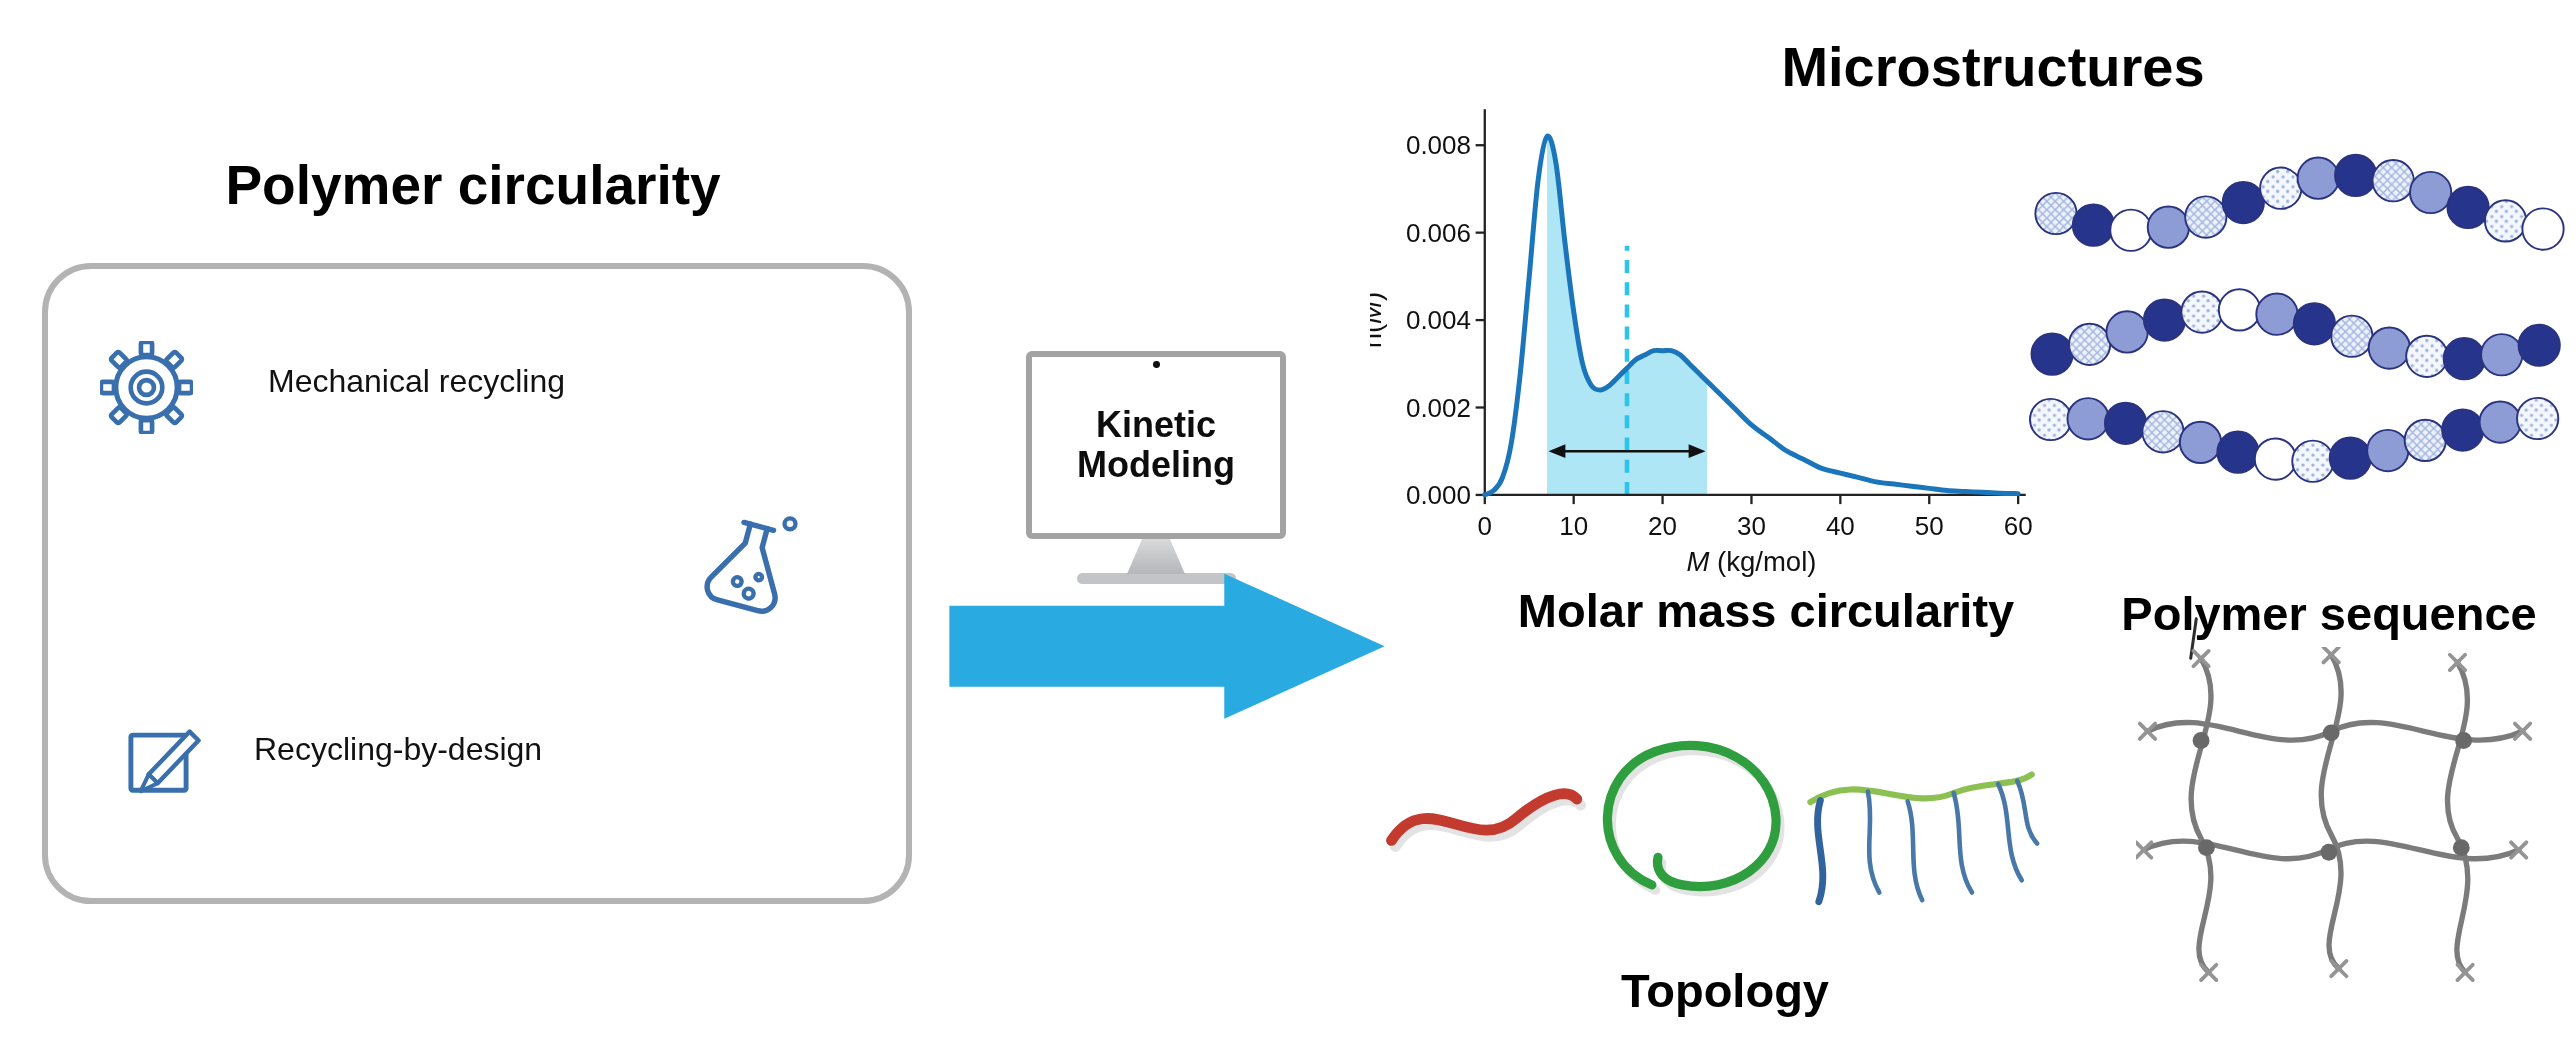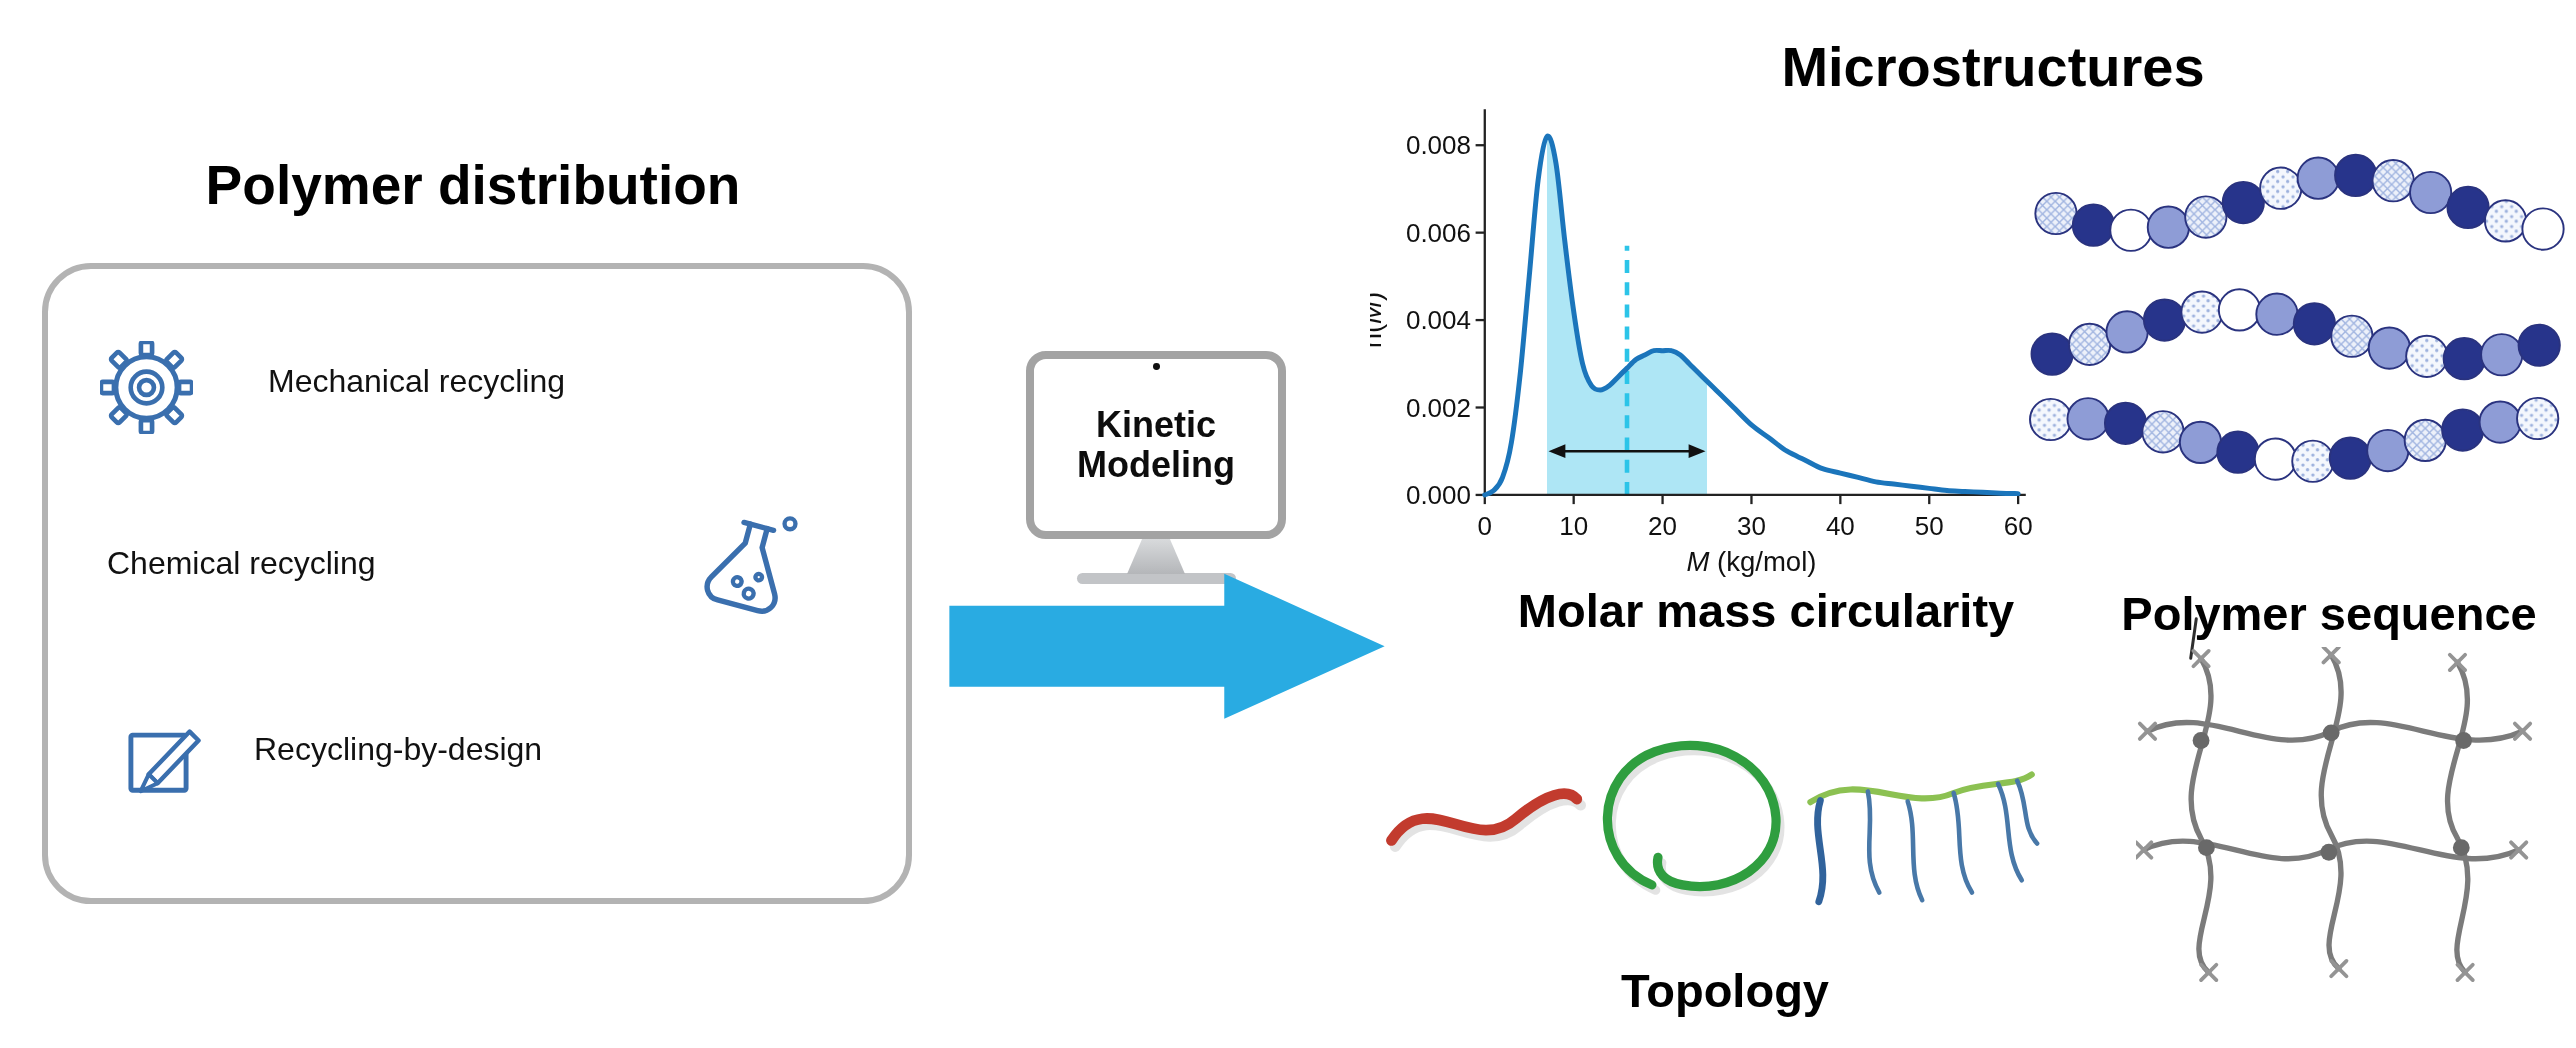--- a/index.html
+++ b/index.html
@@ -11,21 +11,21 @@
   .cap{transform:translateX(-50%);font-size:47px;font-weight:bold;white-space:nowrap;color:#000}
   .item-label{font-size:32px;font-weight:normal;white-space:nowrap;color:#111}
   .lp-box{left:42px;top:263px;width:870px;height:641px;border:6.9px solid var(--box-border,#b3b3b3);border-radius:49px;background:#fff}
   svg text{font-family:"Liberation Sans","DejaVu Sans",sans-serif}
   
   .icon *{stroke:var(--icon-blue,#3a6fae);stroke-linecap:round;stroke-linejoin:round}
   
   .arrow polygon{fill:var(--arrow,#29abe2)}
   
   .monitor{width:260px}
-  .screen{width:260px;height:188px;background:#fff;border:8px solid #a3a3a3;border-radius:20px;display:flex;align-items:center;justify-content:center;position:relative}
+  .screen{width:260px;height:188px;background:#fff;border:6px solid #a3a3a3;border-radius:6px;display:flex;align-items:center;justify-content:center;position:relative}
   .screen-text{width:199px;text-align:center;font-size:36px;font-weight:bold;line-height:1.12;color:#0d0d0d}
   .cam{position:absolute;top:3.8px;left:50%;margin-left:-3.1px;width:6.9px;height:6.9px;background:#101010;border-radius:50%}
   .neck{margin:0 auto;width:58px;height:35px;background:linear-gradient(#d8dadc,#b4b6b9);clip-path:polygon(26% 0,74% 0,100% 100%,0 100%)}
   .base{margin:-1.5px auto 0;width:159px;height:11.5px;background:#c2c4c7;border-radius:6.1px}
   
   .topo path{fill:none;stroke-linecap:round;stroke-linejoin:round}
   .topo .shadow{stroke:#c9c9c9;opacity:.55}
   .topo .linear{stroke:var(--topo-linear,#c23b2e);stroke-width:14}
   .topo .linear.shadow{stroke:#cccccc}
   .topo .ring{stroke:var(--topo-ring,#2f9e3f);stroke-width:12}
@@ -37,42 +37,41 @@
   .net path{stroke:var(--network,#7b7b7b);stroke-width:7;fill:none;stroke-linecap:round}
   .net circle{fill:#696969}
   .net use{stroke:#949494;stroke-width:5;stroke-linecap:round}
   .pointer-line{width:3.1px;height:43px;background:#2e2e2e;transform:rotate(8deg);border-radius:1.5px}
 </style>
 </head>
 <body>
 
 <div class="page">
 
-  <div class="h1 abs" style="left:473px;top:153px;font-size:55px">Polymer distribution</div>
+  <div class="h1 abs" style="left:473px;top:153px;font-size:55px">Polymer circularity</div>
 
   <div class="lp-box abs"></div>
 
   <svg class="icon abs" style="left:100px;top:341px" width="93" height="93" viewBox="0 0 100 100" fill="none">
     <g>
       <rect x="44" y="1" width="12" height="14" rx="2" fill="#fff" stroke-width="5"></rect>
       <rect x="44" y="1" width="12" height="14" rx="2" fill="#fff" stroke-width="5" transform="rotate(45 50 50)"></rect>
       <rect x="44" y="1" width="12" height="14" rx="2" fill="#fff" stroke-width="5" transform="rotate(90 50 50)"></rect>
       <rect x="44" y="1" width="12" height="14" rx="2" fill="#fff" stroke-width="5" transform="rotate(135 50 50)"></rect>
       <rect x="44" y="1" width="12" height="14" rx="2" fill="#fff" stroke-width="5" transform="rotate(180 50 50)"></rect>
       <rect x="44" y="1" width="12" height="14" rx="2" fill="#fff" stroke-width="5" transform="rotate(225 50 50)"></rect>
       <rect x="44" y="1" width="12" height="14" rx="2" fill="#fff" stroke-width="5" transform="rotate(270 50 50)"></rect>
       <rect x="44" y="1" width="12" height="14" rx="2" fill="#fff" stroke-width="5" transform="rotate(315 50 50)"></rect>
       <circle cx="50" cy="50" r="33" fill="#fff" stroke-width="5.5"></circle>
       <circle cx="50" cy="50" r="17" fill="none" stroke-width="5"></circle>
       <circle cx="50" cy="50" r="8" fill="none" stroke-width="5"></circle>
     </g>
   </svg>
   <div class="item-label abs" style="left:268px;top:363px">Mechanical recycling</div>
 
-  <div class="item-label abs" style="left:107px;top:545px">Chemical recycling</div>
   <svg class="icon abs" style="left:693px;top:514px" width="109" height="109" viewBox="0 0 100 100" fill="none">
     <g transform="rotate(15 50 50)" fill="none">
       <path d="M36,10 L64,10" stroke-width="5"></path>
       <path d="M42,10 L42,28 L20,66 C15,75 21,85 31,85 L69,85 C79,85 85,75 80,66 L58,28 L58,10" stroke-width="5" fill="none"></path>
       <circle cx="44" cy="64" r="4" stroke-width="4"></circle>
       <circle cx="57" cy="72" r="4.5" stroke-width="4"></circle>
       <circle cx="62" cy="55" r="3" stroke-width="4"></circle>
     </g>
     <circle cx="89" cy="9" r="5" stroke-width="4" fill="none"></circle>
   </svg>

